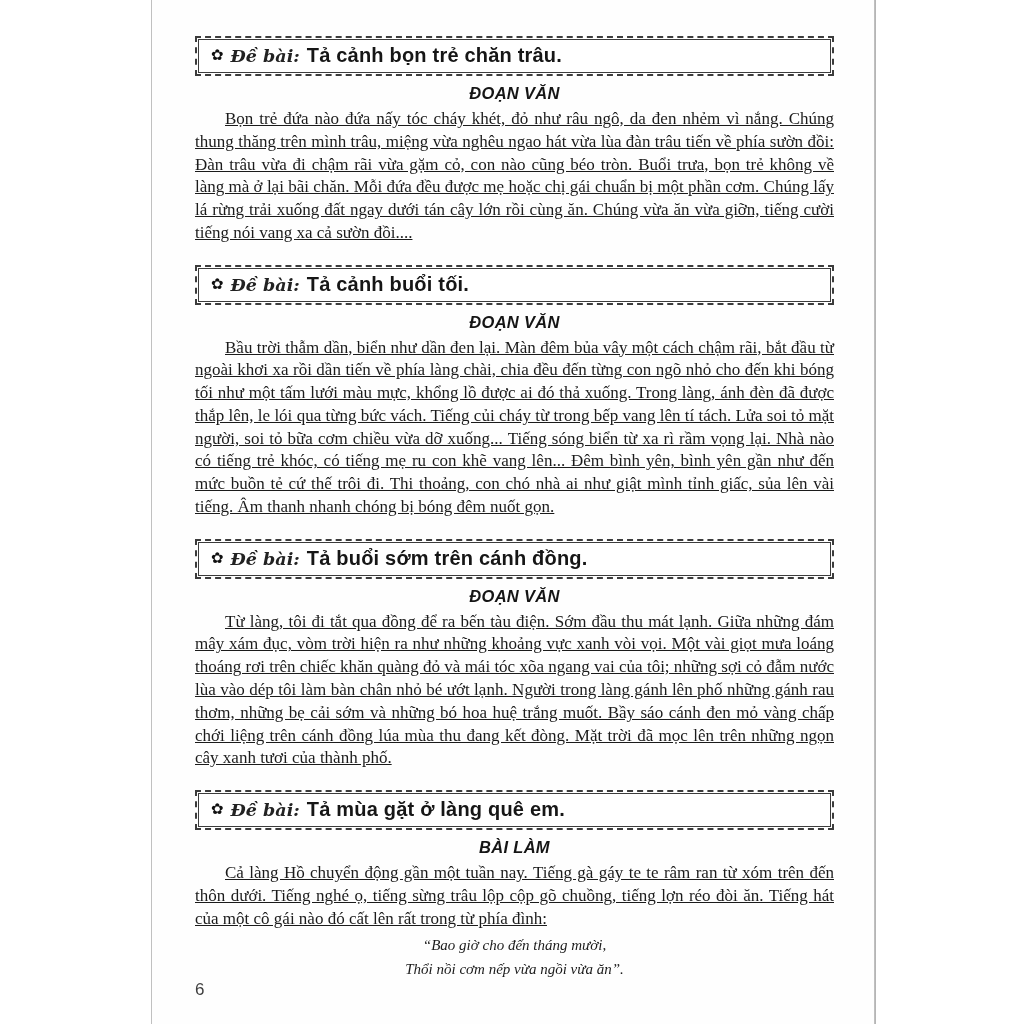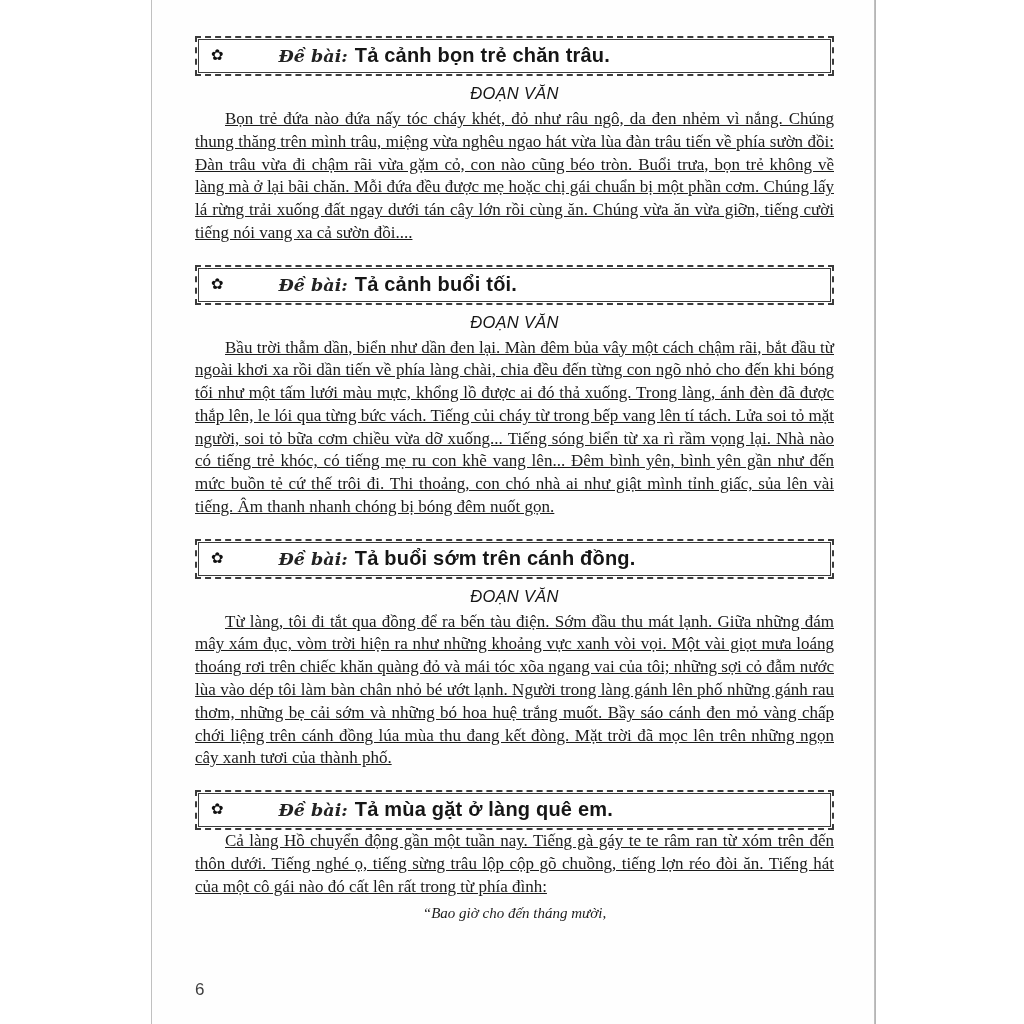--- a/index.html
+++ b/index.html
@@ -33,32 +33,32 @@
     display: flex; align-items: baseline; gap: 7px;
     font-size: 17px;
   }
   .flower {
     font-family: "DejaVu Sans", sans-serif;
     font-size: 15px; color: #111; align-self: center; line-height: 1;
   }
   .prompt-label {
     font-family: "DejaVu Serif", serif;
     font-style: italic; font-weight: bold;
-    font-size: 17.5px; color: #222; margin-left: 48px;
+    font-size: 17.5px; color: #222;
   }
   .prompt-text {
     font-family: "Liberation Sans", sans-serif;
     font-weight: bold; font-size: 20px; color: #161616;
     letter-spacing: 0.2px;
   }
 
   .section-heading {
     text-align: center;
     font-family: "Liberation Sans", sans-serif;
-    font-style: italic; font-weight: normal;
+    font-style: italic; font-weight: bold;
     font-size: 16.5px; color: #151515;
     margin: 8px 0 5px 0; letter-spacing: 0.3px;
   }
 
   .body-par {
     font-size: 17px; line-height: 1.34;
     text-align: justify; text-indent: 30px;
     color: #1b1b1b;
     text-decoration: underline;
   }
@@ -121,20 +121,22 @@
   </section>
 
   <section class="section">
     <div class="prompt-box">
       <div class="prompt-inner">
         <span class="flower">✿</span>
         <span class="prompt-label">Đề bài:</span>
         <span class="prompt-text">Tả mùa gặt ở làng quê em.</span>
       </div>
     </div>
+    <h3 class="section-heading">BÀI LÀM</h3>
     <p class="body-par">Cả làng Hồ chuyển động gần một tuần nay. Tiếng gà gáy te te râm ran từ xóm trên đến thôn dưới. Tiếng nghé ọ, tiếng sừng trâu lộp cộp gõ chuồng, tiếng lợn réo đòi ăn. Tiếng hát của một cô gái nào đó cất lên rất trong từ phía đình:</p>
     <div class="poem">
         <div class="poem-line">“Bao giờ cho đến tháng mười,</div>
+        <div class="poem-line">Thổi nồi cơm nếp vừa ngồi vừa ăn”.</div>
       </div>
   </section>
 </div>
 
 <div class="page-number">6</div>
 
 </body></html>

